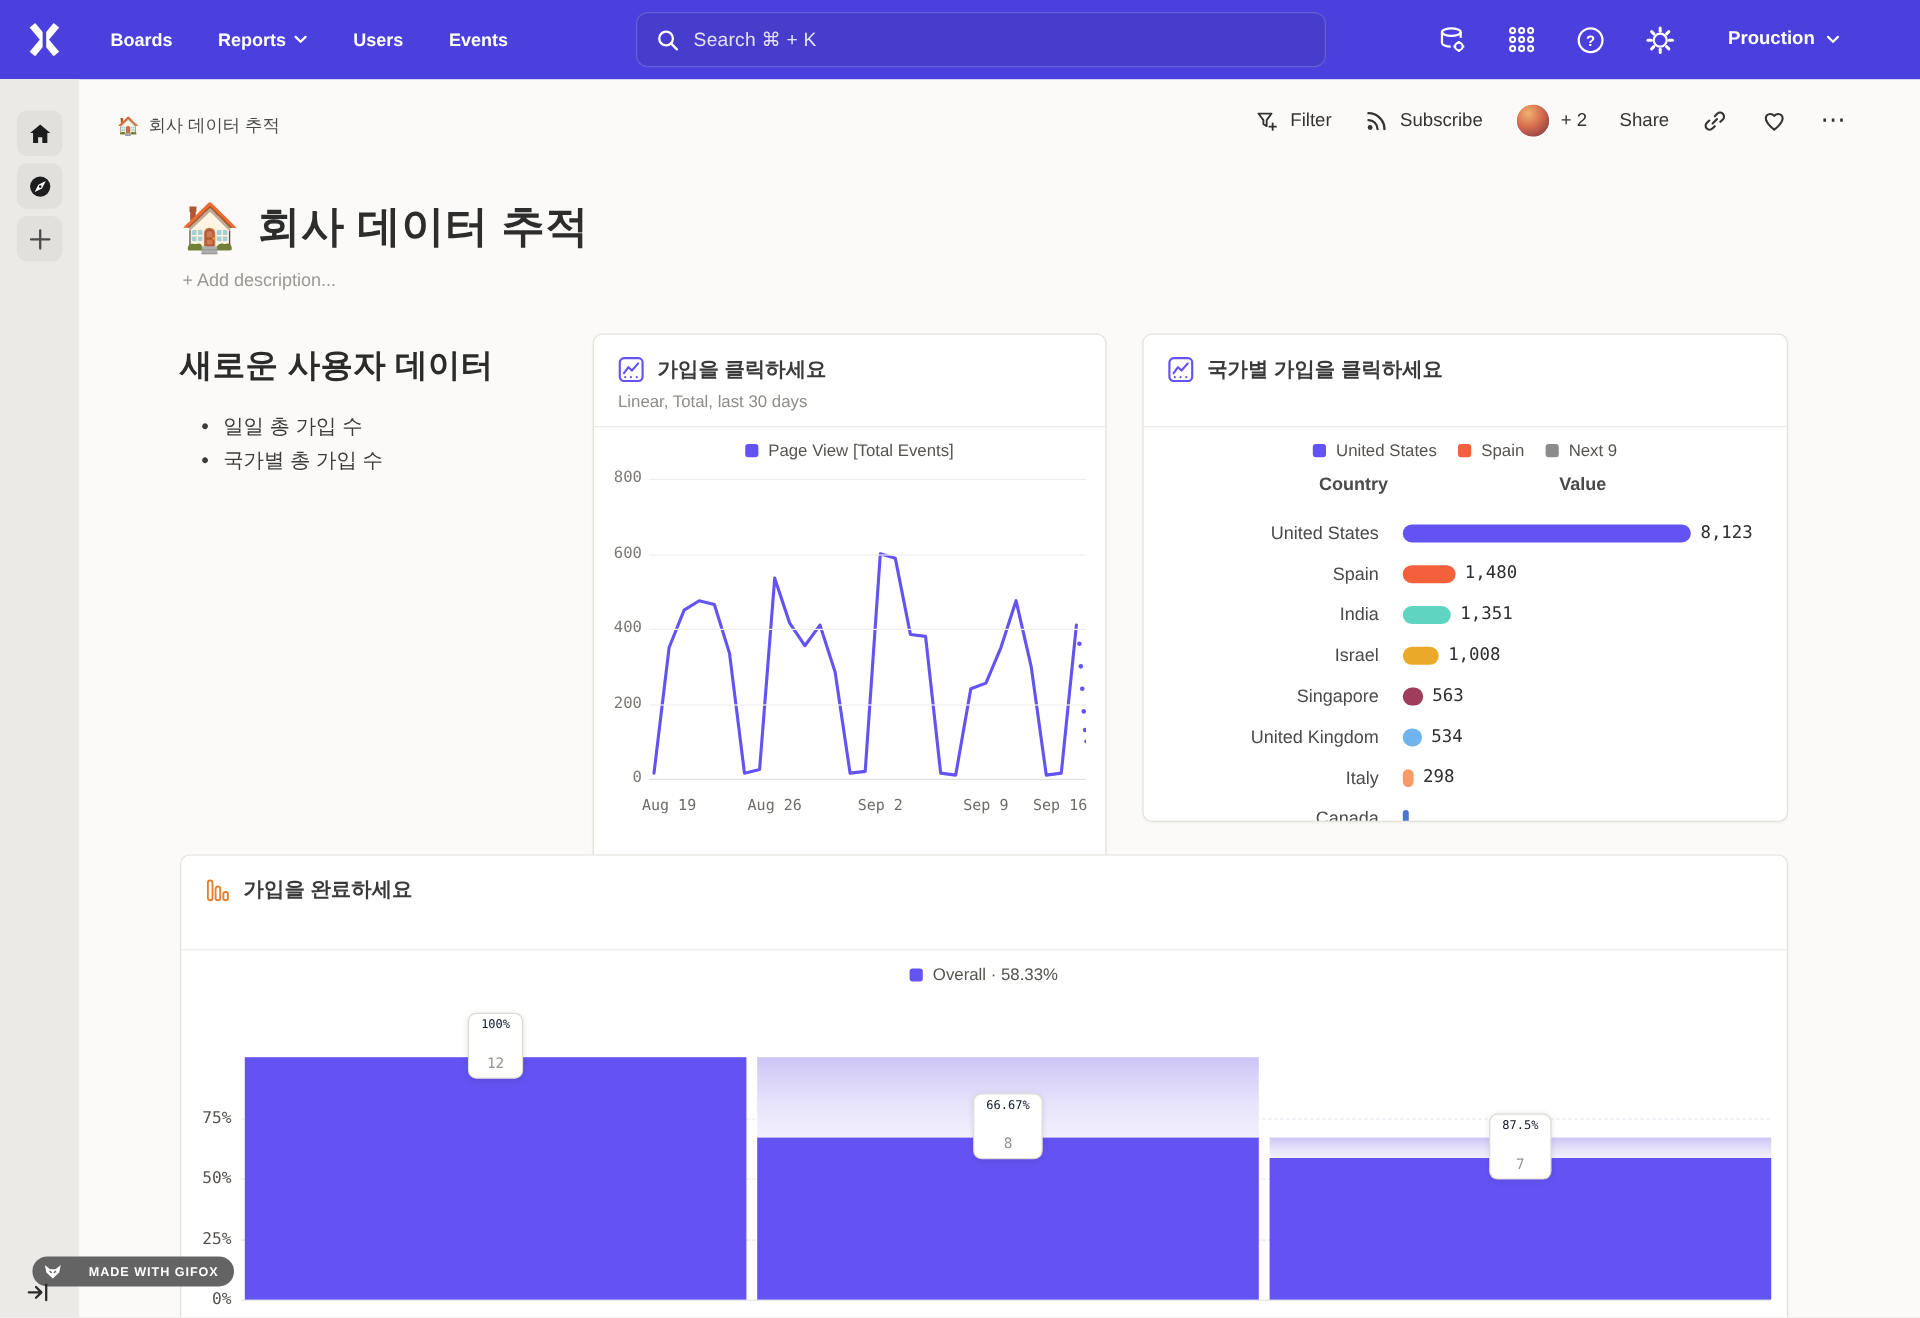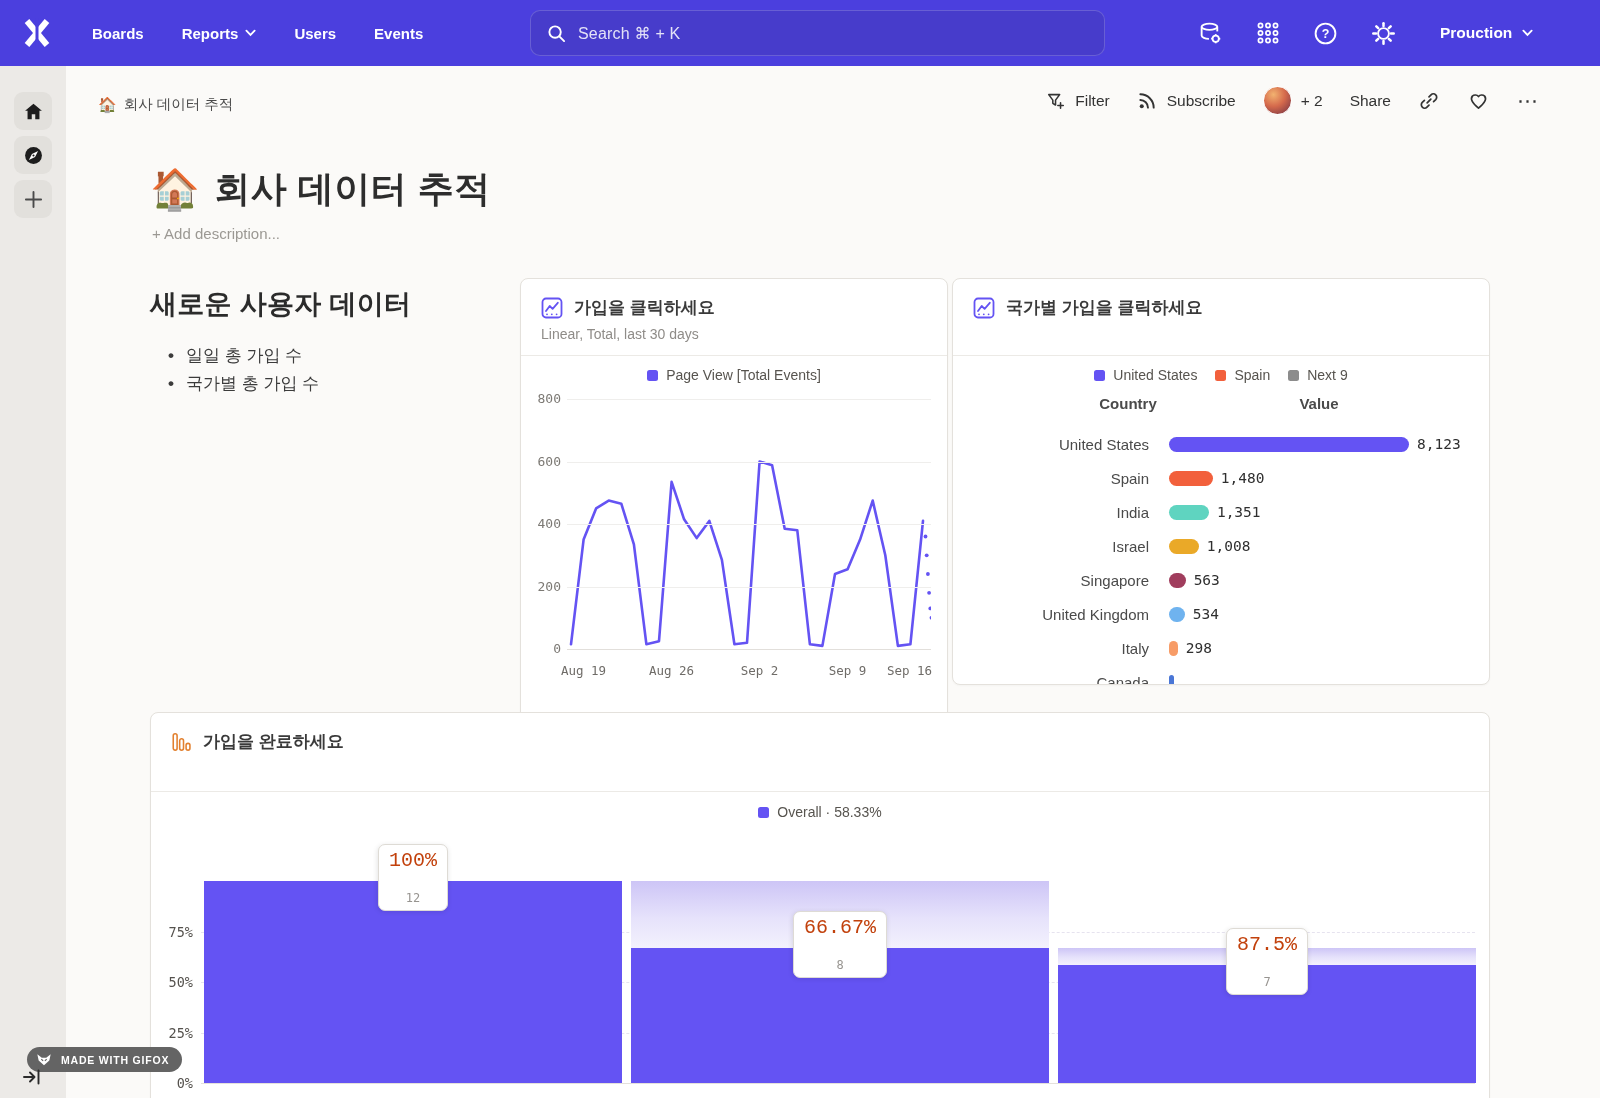--- a/index.html
+++ b/index.html
@@ -38,45 +38,45 @@
   .hr{position:absolute;left:0;right:0;border-top:1px solid #ECEAE6;}
   .legend-row{position:absolute;left:0;right:0;display:flex;justify-content:center;align-items:center;gap:8px;
               font-size:14px;color:#57544f;}
   .sq{width:11px;height:11px;border-radius:2.5px;display:inline-block;flex-shrink:0;}
   
   .tc-head{left:150px;top:286px;width:340px;font-size:27px;font-weight:700;color:#2b2b2b;letter-spacing:.3px;}
   .tc-bullets{left:168px;top:342px;width:320px;}
   .tc-bullets div{font-size:17px;color:#3b3b3b;line-height:28px;display:flex;gap:12px;}
   .tc-bullets b{font-size:17px;line-height:28px;}
   
-  .line-card{left:520px;top:278px;width:428px;height:490px;}
+  .line-card{left:494px;top:278px;width:428px;height:490px;}
   .plot{position:absolute;left:46px;top:118px;width:364px;height:258px;}
   .gridline{position:absolute;left:0;right:0;height:0;border-top:1px solid #EFEEEC;}
   .ylab{position:absolute;left:4px;width:36px;text-align:right;font-size:13px;color:#7c7974;}
   .xlab{position:absolute;top:384px;font-size:12.5px;color:#6f6c68;white-space:nowrap;}
   
   .country-card{left:952px;top:278px;width:538px;height:407px;overflow:hidden;}
   .col-head{position:absolute;top:116px;font-size:15px;font-weight:700;color:#4a4a4a;text-align:center;}
   .crow{height:34px;display:flex;align-items:center;}
   .crow .clab{width:196px;text-align:right;font-size:15px;color:#4a4a4a;flex-shrink:0;}
   .crow .cbar{height:15px;border-radius:8px;margin-left:20px;flex-shrink:0;}
   .crow .cval{margin-left:8px;font-size:14.5px;color:#2f2f2f;}
   
   .funnel-card{left:150px;top:712px;width:1340px;height:430px;}
   .fgrid{position:absolute;left:50px;right:14px;border-top:1px dashed #E6E3EF;}
   .fylab{position:absolute;left:6px;width:36px;text-align:right;font-size:13.5px;color:#55524e;}
   .fbar-solid{position:absolute;background:#6453F3;}
   .fbar-light{position:absolute;background:linear-gradient(180deg,#CDC5F6 0%,#E6E2FB 55%,#F3F1FD 100%);}
   .flabel{position:absolute;background:#fff;border:1px solid #DEDBD5;border-radius:7px;z-index:5;
           box-shadow:0 1px 5px rgba(0,0,0,.10);text-align:center;padding:4px 10px 5px;transform:translateX(-50%);}
-  .flabel .l1{font-size:20px;color:#c2410c;font-family:Liberation Mono, monospace;}
+  .flabel .l1{font-size:10px;color:#0f172a;}
   .flabel .l2{font-size:12px;color:#979490;margin-top:19px;}
   
   .gifox{left:27px;top:1047px;height:25px;border-radius:13px;background:#646464;display:flex;align-items:center;
-         gap:9px;padding:0 13px 0 9px;color:#fff;font-size:10.5px;font-weight:700;letter-spacing:.8px;}
+         gap:22px;padding:0 13px 0 9px;color:#fff;font-size:10.5px;font-weight:700;letter-spacing:.8px;}
   .collapse{left:22px;top:1068px;cursor:pointer;}
 </style>
 </head>
 <body>
 
 <div class="screen">
 
   <div class="abs topnav">
     <svg class="abs" style="left:22px;top:18px" width="30" height="30" viewBox="0 0 30 30">
       <path d="M5 3 L25 27" stroke="#fff" stroke-width="6"></path>

